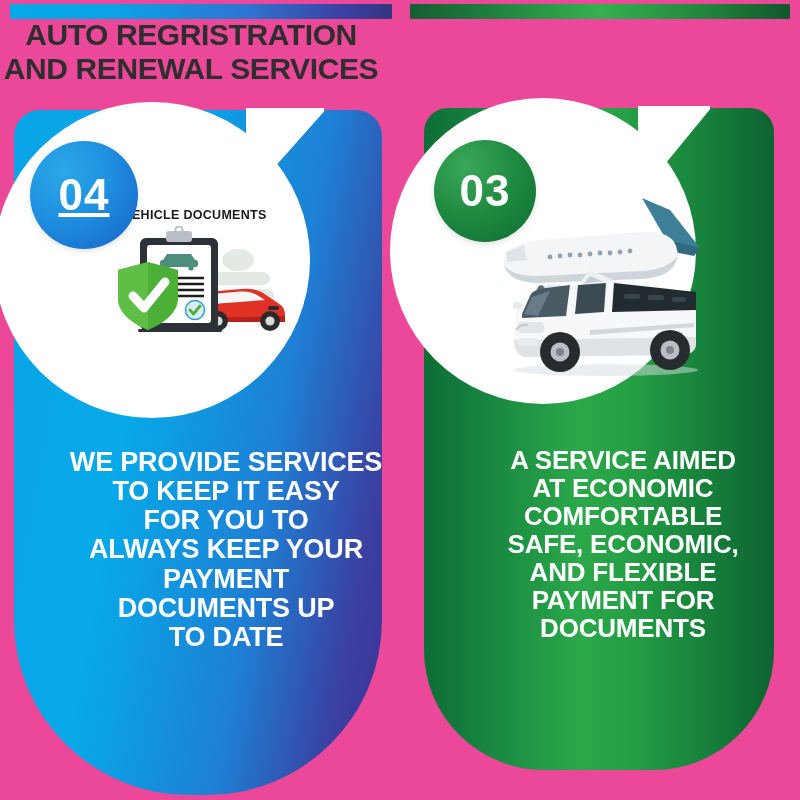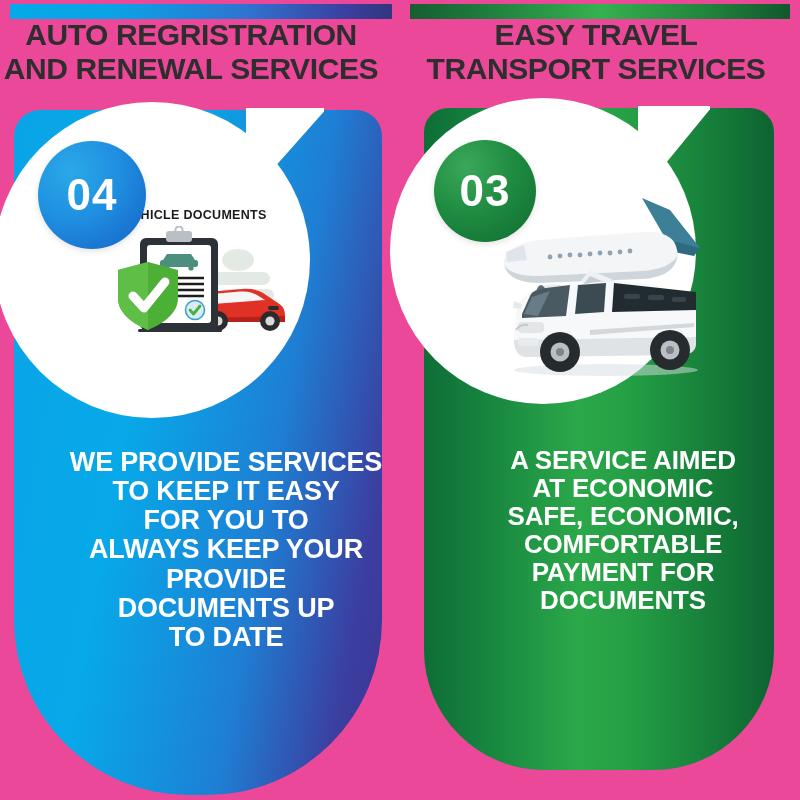--- a/index.html
+++ b/index.html
@@ -49,22 +49,22 @@
   
   .wedge{position:absolute;background:#fff;}
 
   
   .badge{
     position:absolute;border-radius:50%;
     display:flex;align-items:center;justify-content:center;
     color:#ffffff;font-weight:700;font-size:44px;letter-spacing:1px;
     box-shadow:0 2px 6px rgba(0,0,0,.12);
   }
-  .badge.blue{left:38px;top:141px;width:108px;height:108px;
-    background:radial-gradient(circle at 30% 28%,#2aa9e8 0%,#1f8fe0 45%,#1560c4 100%);}
+  .badge.blue{left:30px;top:141px;width:108px;height:108px;
+    background:radial-gradient(circle at 30% 28%,#2aa9e8 0%,#1f8fe0 45%,#1560c4 100%);text-decoration:underline;}
   .badge.green{left:434px;top:140px;width:102px;height:102px;
     background:radial-gradient(circle at 32% 26%,#3aa85a 0%,#1f8c41 45%,#0f6b31 100%);}
 
   
   .body{
     position:absolute;color:#ffffff;font-weight:700;text-align:center;
     line-height:1.08;letter-spacing:-0.2px;
   }
   .body.left{left:14px;top:448px;width:424px;font-size:27px;}
   .body.right{left:448px;top:446px;width:350px;font-size:26px;}
@@ -88,24 +88,20 @@
 <div class="stage">
 
   <div class="topbar left"></div>
   <div class="topbar right"></div>
 
   <div class="heading left">
     <span class="l">AUTO REGRISTRATION</span>
     <span class="l">AND RENEWAL SERVICES</span>
   </div>
 
-  <div class="heading right">
-    <span class="l">EASY TRAVEL</span>
-    <span class="l">TRANSPORT SERVICES</span>
-  </div>
 
   <div class="card blue">
     <div class="notch blue"></div>
     <div class="wedge" style="left:232px;top:-2px;width:78px;height:58px;clip-path:polygon(0 0,100% 0,100% 6%,38% 100%,0 100%);"></div>
   </div>
 
   <div class="card green">
     <div class="notch green"></div>
     <div class="wedge" style="left:214px;top:-2px;width:72px;height:56px;clip-path:polygon(0 0,100% 0,100% 6%,40% 100%,0 100%);"></div>
   </div>
@@ -243,27 +239,28 @@
   </div>
   <div class="badge green">
     <span>03</span>
   </div>
 
   <div class="body left">
     <span class="l">WE PROVIDE SERVICES</span>
     <span class="l">TO KEEP IT EASY</span>
     <span class="l">FOR YOU TO</span>
     <span class="l">ALWAYS KEEP YOUR</span>
-    <span class="l">PROVIDE</span>
+    <span class="l">PAYMENT</span>
     <span class="l">DOCUMENTS UP</span>
     <span class="l">TO DATE</span>
   </div>
 
   <div class="body right">
     <span class="l">A SERVICE AIMED</span>
     <span class="l">AT ECONOMIC</span>
+    <span class="l">COMFORTABLE</span>
     <span class="l">SAFE, ECONOMIC,</span>
-    <span class="l">COMFORTABLE</span>
+    <span class="l">AND FLEXIBLE</span>
     <span class="l">PAYMENT FOR</span>
     <span class="l">DOCUMENTS</span>
   </div>
 
 </div>
 
 </body></html>

